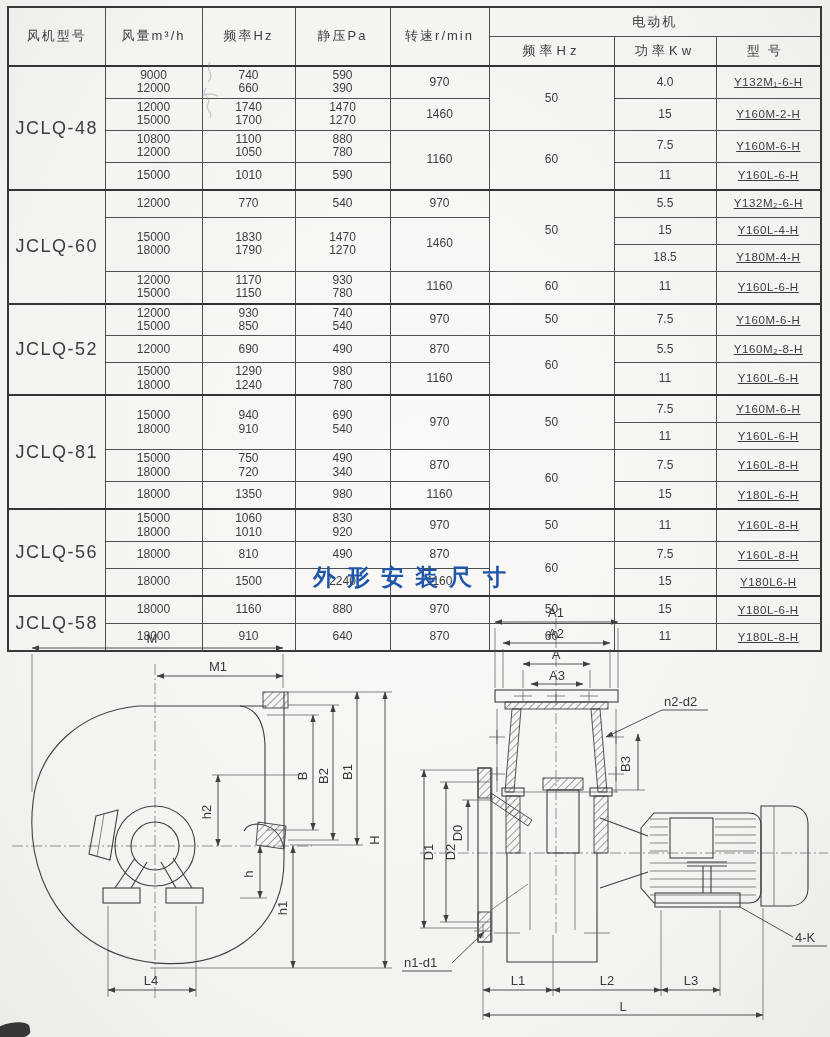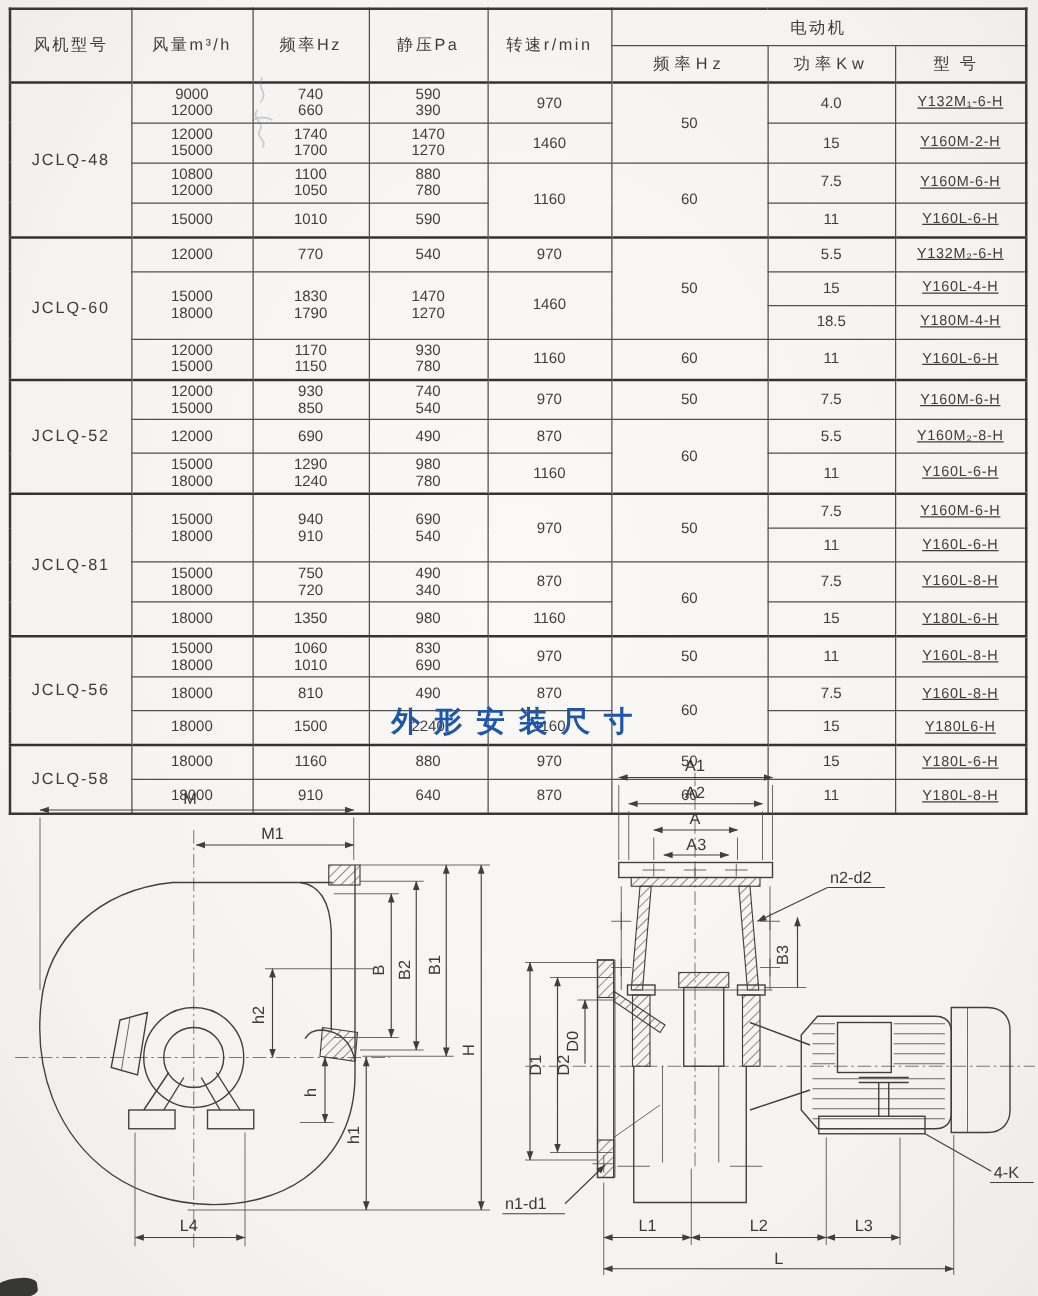--- a/index.html
+++ b/index.html
@@ -20,21 +20,21 @@
   table.spec th, table.spec td{
     border:1px solid #4f4f4f;
     text-align:center;vertical-align:middle;
     padding:2px 1px;height:22px;
     white-space:pre-line;line-height:1.12;
     font-weight:normal;
   }
   table.spec thead th{font-size:13px;letter-spacing:2px;height:24px;}
   th.th-motor{letter-spacing:17px;padding-left:17px;border-bottom:1px solid #4f4f4f;}
   tr.group-first td{border-top:2px solid #333;margin-top:45px;}
-  td.model-cell{font-size:13px;letter-spacing:1.5px;}
+  td.model-cell{font-size:18px;letter-spacing:1.5px;}
   table.spec td:last-child{font-size:11.5px;letter-spacing:0.6px;text-decoration:underline;}
   thead tr.hrow1 th{border-bottom:2px solid #333;}
   thead tr.hrow1 th.th-motor{border-bottom:1px solid #4f4f4f;}
   thead tr.hrow2 th{border-bottom:2px solid #333;}
   
   .dim-title{
     position:absolute;left:0;top:562px;width:100%;
     text-align:center;font-size:23px;font-weight:bold;
     letter-spacing:11px;color:#1e56ab;
   }
@@ -235,21 +235,21 @@
           <td>15</td>
           <td>Y180L-6-H</td>
         </tr>
         <tr class="group-first">
           <td rowspan="3" class="model-cell">JCLQ-56</td>
           <td>15000
 18000</td>
           <td>1060
 1010</td>
           <td>830
-690</td>
+920</td>
           <td>970</td>
           <td>50</td>
           <td>11</td>
           <td>Y160L-8-H</td>
         </tr>
         <tr>
           <td>18000</td>
           <td>810</td>
           <td>490</td>
           <td>870</td>

